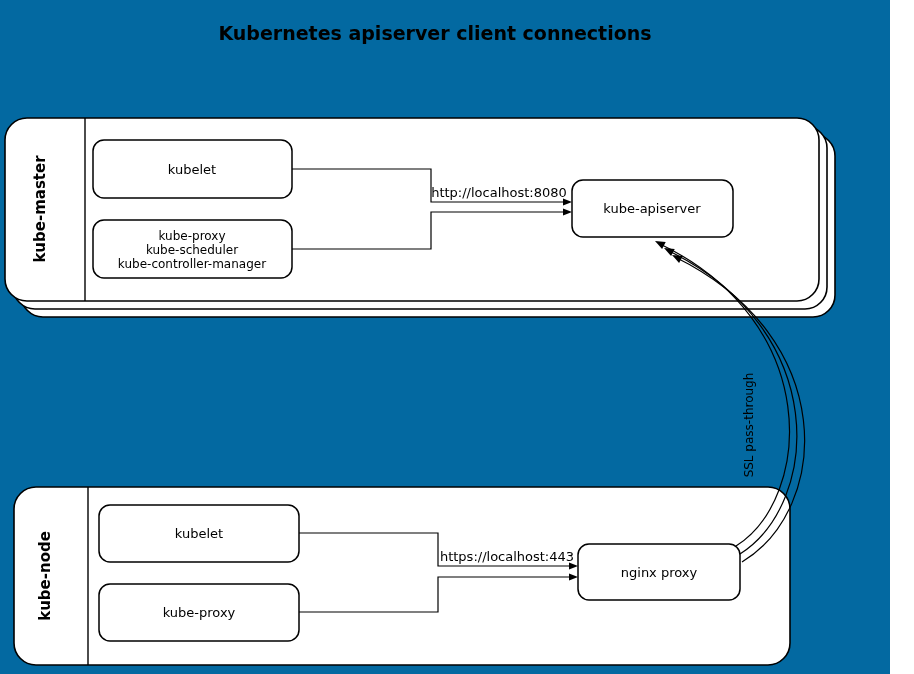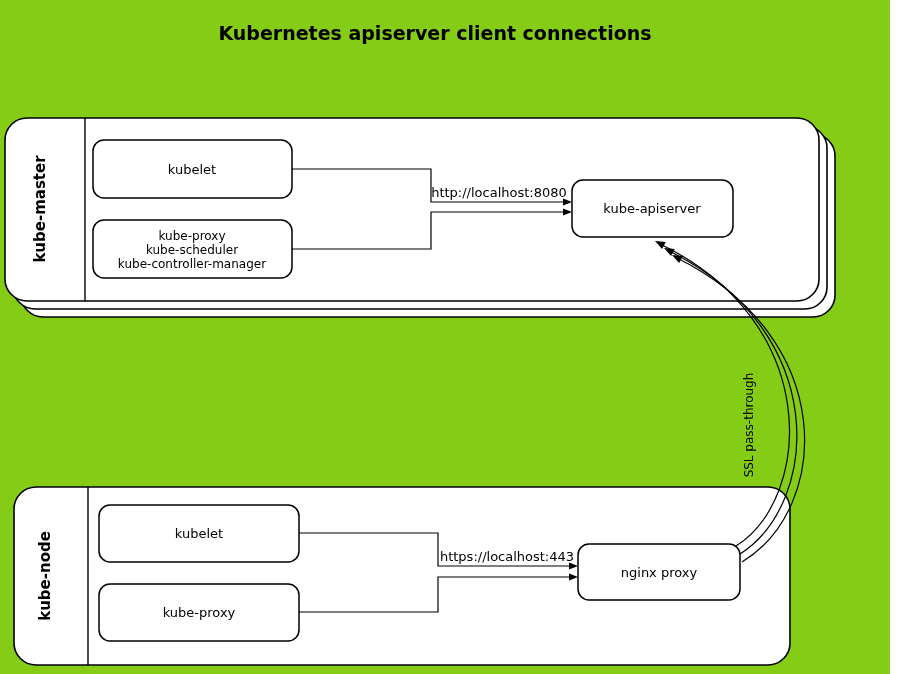--- a/index.html
+++ b/index.html
@@ -4,21 +4,21 @@
 <style>
   html, body {
     margin: 0;
     padding: 0;
     background: #ffffff;
   }
   .stage {
     position: relative;
     width: 890px;
     height: 674px;
-    background: #84cc16;
+    background: #0369a1;
     font-family: "DejaVu Sans", "Liberation Sans", sans-serif;
   }
   svg { display: block; }
 
   .title {
     font-family: "DejaVu Sans", "Liberation Sans", sans-serif;
     font-size: 19px;
     font-weight: bold;
     fill: #000000;
   }

